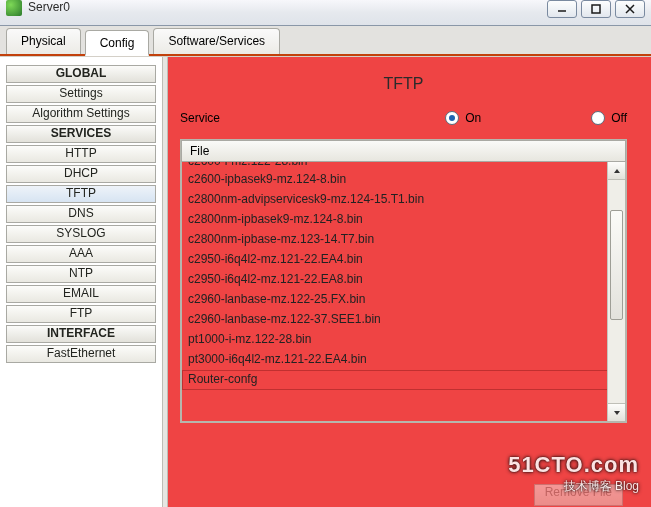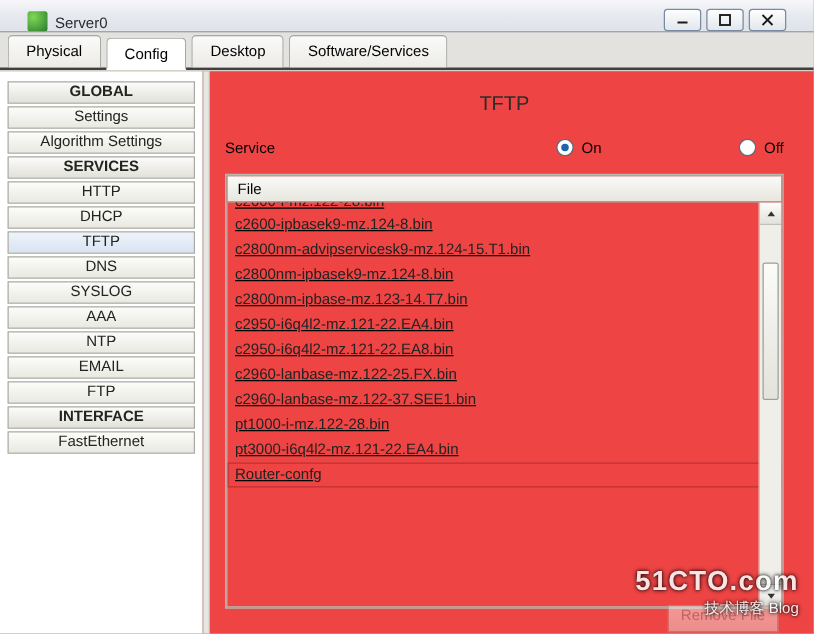--- a/index.html
+++ b/index.html
@@ -1,28 +1,28 @@
 <!DOCTYPE html>
 <html><head>
 <meta charset="utf-8">
 <style>
   * { box-sizing: border-box; margin: 0; padding: 0; font-family: Tahoma, Arial, sans-serif; font-size: 12px; }
   body { background: #d4d0c8; width: 651px; height: 507px; position: relative; overflow: hidden; }
 
   
-  .titlebar { height: 26px; background: linear-gradient(#f7f7fb,#e6e9ee 50%,#dfe3ea); border-bottom: 1px solid #8a97a8; display: flex; align-items: flex-end; padding: 0 22px; }
+  .titlebar { height: 26px; background: linear-gradient(#f7f7fb,#e6e9ee 50%,#dfe3ea); border-bottom: 1px solid #8a97a8; display: flex; align-items: flex-start; padding: 0 6px; }
   .titlebar .icon { width: 16px; height: 16px; border-radius: 2px; background: radial-gradient(circle at 30% 30%,#7ed957,#2b7a2b); margin-right: 6px; }
   .titlebar .title { color: #2b2b2b; flex: 1; }
   .winbtns { display: flex; gap: 4px; }
   .winbtn { width: 30px; height: 18px; border: 1px solid #7a8aa0; border-radius: 3px;
             background: linear-gradient(#fdfefe,#e2e7ee); display:flex;align-items:center;justify-content:center;color:#2b2b2b;cursor:default;}
   .winbtn svg{width:10px;height:10px;stroke:#1a1a1a;stroke-width:1.5;fill:none}
 
   
-  .tabstrip { height: 30px; background:#e3e2df; display:flex; align-items:flex-end; padding:0 6px; border-bottom:2px solid #404040 }
+  .tabstrip { height: 30px; background:#e3e2df; display:flex; align-items:flex-end; padding:0 6px; border-bottom:2px solid #c2410c }
   .tab { height:26px; padding:0 14px; margin-right:4px; border:1px solid #a9a9a3; border-bottom:none;
          background:linear-gradient(#fafafa,#ecebe6); border-radius:4px 4px 0 0; line-height:25px; cursor:default;}
   .tab.active{ background:#fff; border-bottom:2px solid #fff; position:relative; top:2px; font-weight:normal;}
 
   
   .work { position:absolute; left:0; right:0; top:56px; bottom:0; background:#ef4444; border-top:1px solid #d4d0c8; display:flex;}
   .splitter{ width:6px; background:#e6e6e2; border-left:1px solid #bdbdb5; border-right:1px solid #bdbdb5; cursor:col-resize;}
 
   
   .side { width:162px; padding:6px; overflow:auto; background:#fff;}
@@ -38,21 +38,21 @@
   .service-row{ display:flex; align-items:center; margin-bottom:14px;}
   .service-row .lbl{ flex:1; }
   .radio-wrap{ display:flex; align-items:center; margin-right:26px;}
   .radio{ width:14px;height:14px;border-radius:50%;border:1px solid #5a6b7d;margin-right:6px;display:flex;align-items:center;justify-content:center;background:#fff}
   .radio .dot{ width:6px;height:6px;border-radius:50%;background:#1e63b0; display:none}
   .radio.on .dot{display:block}
 
   .filebox{ border:1px solid #b6b6ad; position:relative; }
   .filebox-head{ height:22px; border:1px solid #a9a9a3; background:linear-gradient(#fafaf8,#e7e6df);
                  line-height:20px; padding:0 8px; margin:0; position:relative; top:0; left:0; width:100%}
-  .filelist{ height:324px; overflow:hidden; padding:0; position:relative; border:1px solid #b6b6ad; border-top:none;text-decoration:underline;}
+  .filelist{ height:260px; overflow:hidden; padding:0; position:relative; border:1px solid #b6b6ad; border-top:none;}
   .filerow{ padding:1px 6px 2px; color:#222; white-space:nowrap; font-size:12px; line-height:17px;}
   .filerow.hl{ border:1px solid #c03030; padding:0 5px 1px;}
   .cutrow{ height:16px; padding:0 6px; color:#222; white-space:nowrap; margin-top:-8px; overflow:hidden;}
   .vscroll{ position:absolute; right:0; top:0; bottom:0; width:18px; border-left:1px solid #c5c5bd;
             background:#efeee8; display:flex; flex-direction:column;}
   .sbtn{ height:18px; background:linear-gradient(#fdfdfb,#e2e1da); border-bottom:1px solid #bfbfb7; display:flex;align-items:center;justify-content:center}
   .sbtn.dn{ border-bottom:none; border-top:1px solid #bfbfb7}
   .strack{ flex:1; position:relative;}
   .sthumb{ position:absolute; left:2px; right:2px; top:30px; height:110px; border:1px solid #9e9e96;
            background:linear-gradient(#fbfbf8,#e3e2dc); border-radius:2px;}
@@ -89,21 +89,20 @@
         <svg viewBox="0 0 10 10">
           <path d="M1 1l8 8M9 1l-8 8"></path>
         </svg>
       </div>
   </div>
 </div>
 
 <div class="tabstrip">
   <div class="tab">Physical</div>
   <div class="tab active">Config</div>
-  <div class="tab">Desktop</div>
   <div class="tab">Software/Services</div>
 </div>
 
 <div class="work">
 
   <div class="side">
     <div class="grp-head">GLOBAL</div>
     <div class="grp-btn">Settings</div>
     <div class="grp-btn">Algorithm Settings</div>
     <div class="grp-head">SERVICES</div>

